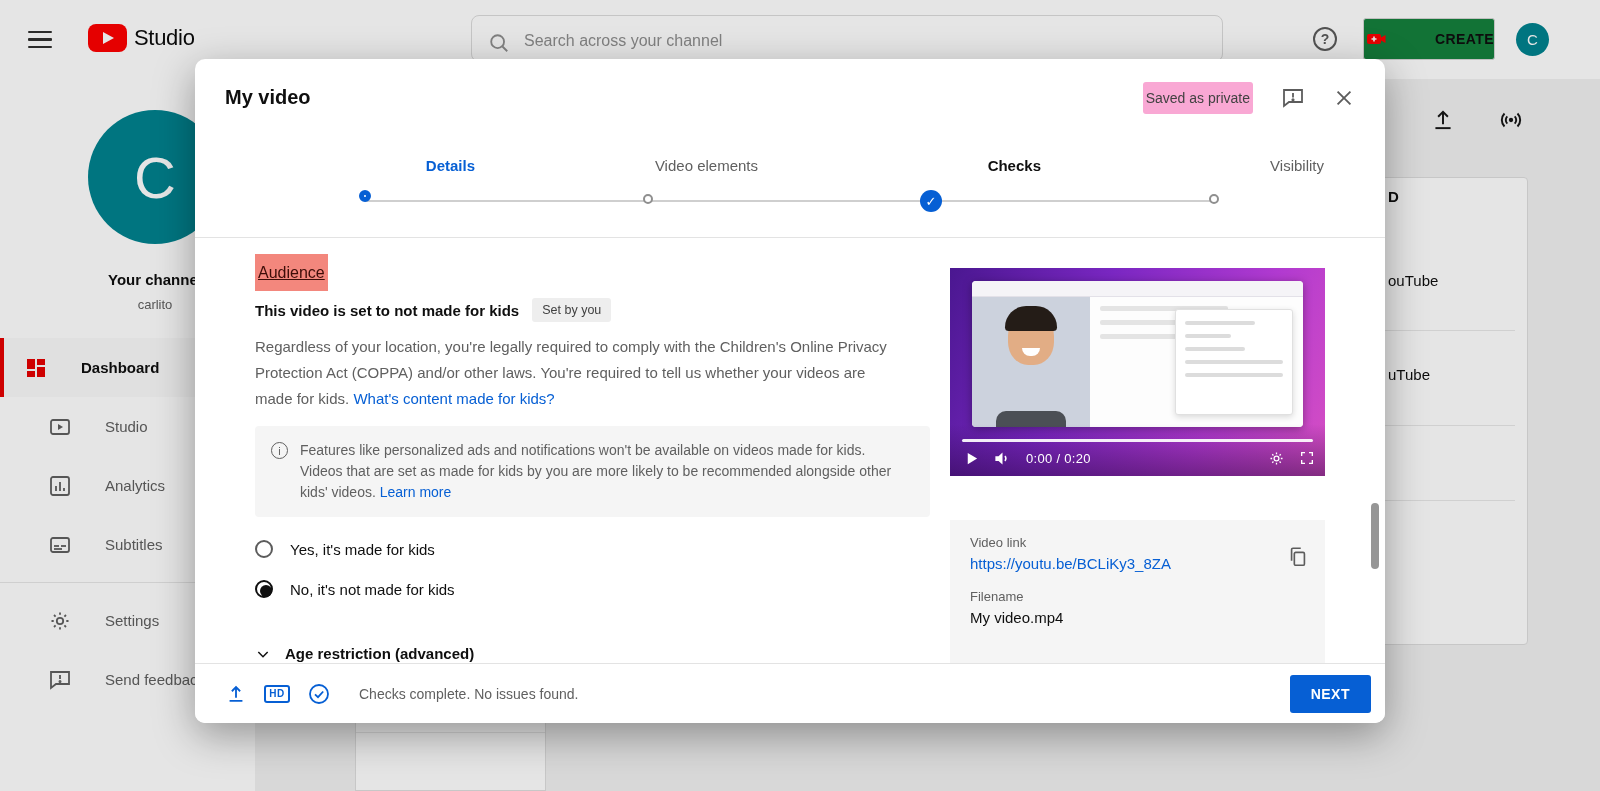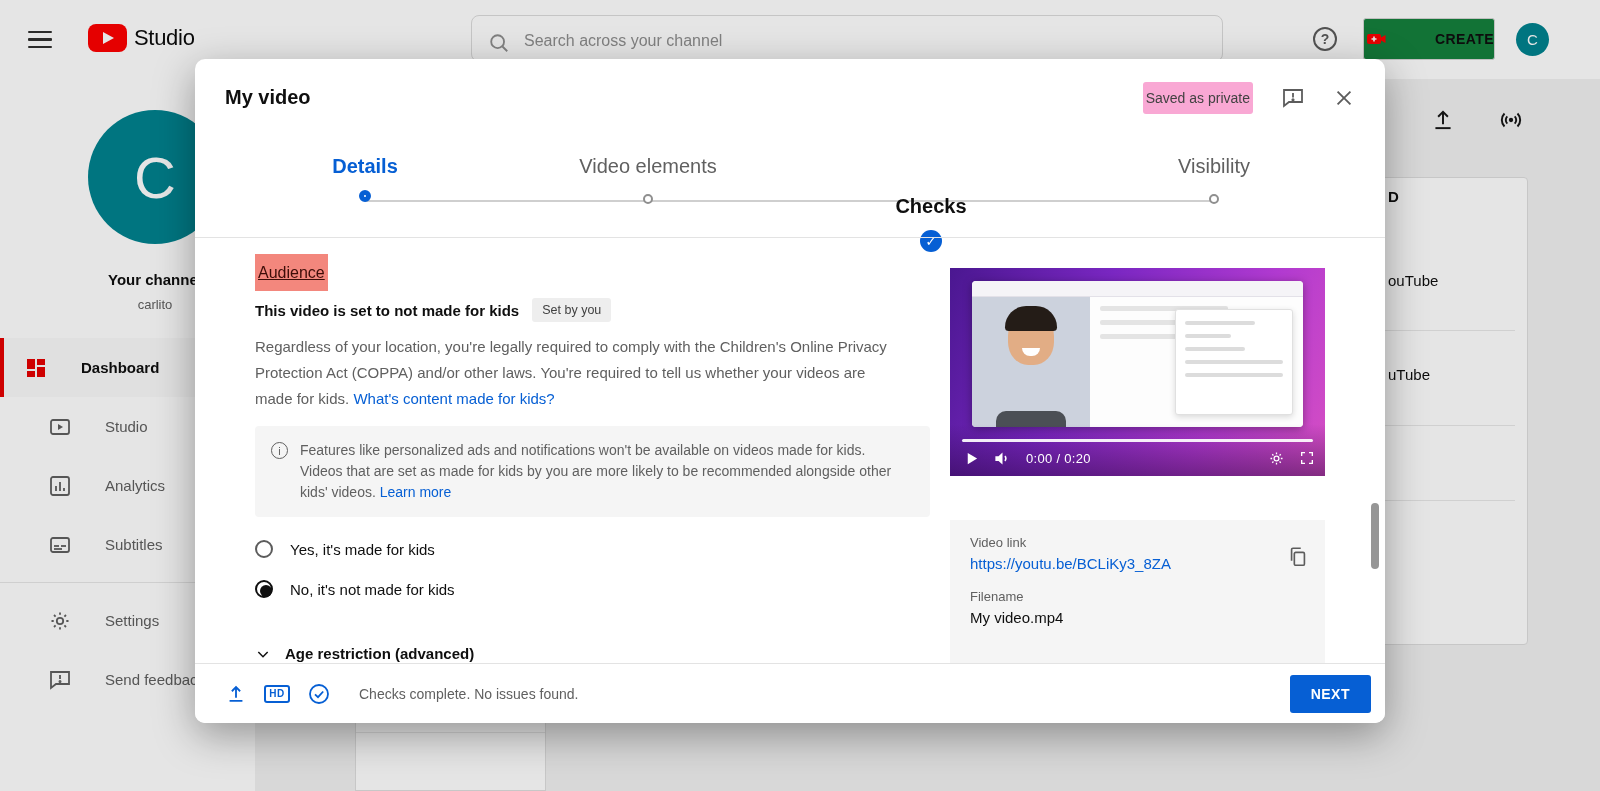--- a/index.html
+++ b/index.html
@@ -53,23 +53,23 @@
   .dlg-header { position: absolute; top: 0; left: 0; right: 0; height: 77px; display: flex; align-items: center; padding: 0 30px; }
   .dlg-title { font-size: 20px; font-weight: 700; color: #0f0f0f; }
   .dlg-header .sp { flex: 1; }
   .saved-chip { background: #f9a8d4; color: #424242; font-size: 14px; padding: 8px 3px; border-radius: 3px; }
   .hdr-ic { margin-left: 28px; cursor: pointer; display: flex; }
 
   
   .stepper { position: absolute; top: 77px; left: 0; right: 0; height: 101px; }
   .step-line { position: absolute; top: 64px; left: 170px; width: 849px; height: 2px; background: #cfcfcf; }
   .step { position: absolute; top: 20px; transform: translateX(-50%); text-align: center; width: 220px; cursor: pointer; }
-  .step-label { font-size: 20px; line-height: 20px; color: #606060; }
+  .step-label { font-size: 15px; line-height: 20px; color: #606060; text-align: right; }
   .step.s-done .step-label { color: #065fd4; font-weight: 600; }
-  .step.s-current .step-label { color: #0f0f0f; font-weight: 600; margin-top: 40px; }
+  .step.s-current .step-label { color: #0f0f0f; font-weight: 600; }
   .dot { margin: 14px auto 0; border-radius: 50%; position: relative; }
   .dot-done { width: 12px; height: 12px; border: 5px solid #065fd4; background: #fff; }
   .dot-current { width: 22px; height: 22px; background: #065fd4; display: flex; align-items: center; justify-content: center; }
   .dot-current::after { content: "✓"; color: #fff; font-size: 13px; font-weight: 700; }
   .dot-pending { width: 10px; height: 10px; border: 2px solid #8f8f8f; background: #fff; margin-top: 18px; }
   .step-divider { position: absolute; top: 178px; left: 0; right: 0; height: 1px; background: #e3e3e3; }
 
   
   .dlg-body { position: absolute; top: 179px; bottom: 60px; left: 0; right: 0; overflow: hidden; }
   .col-left { position: absolute; left: 60px; top: 0; width: 680px; padding-top: 26px; }

